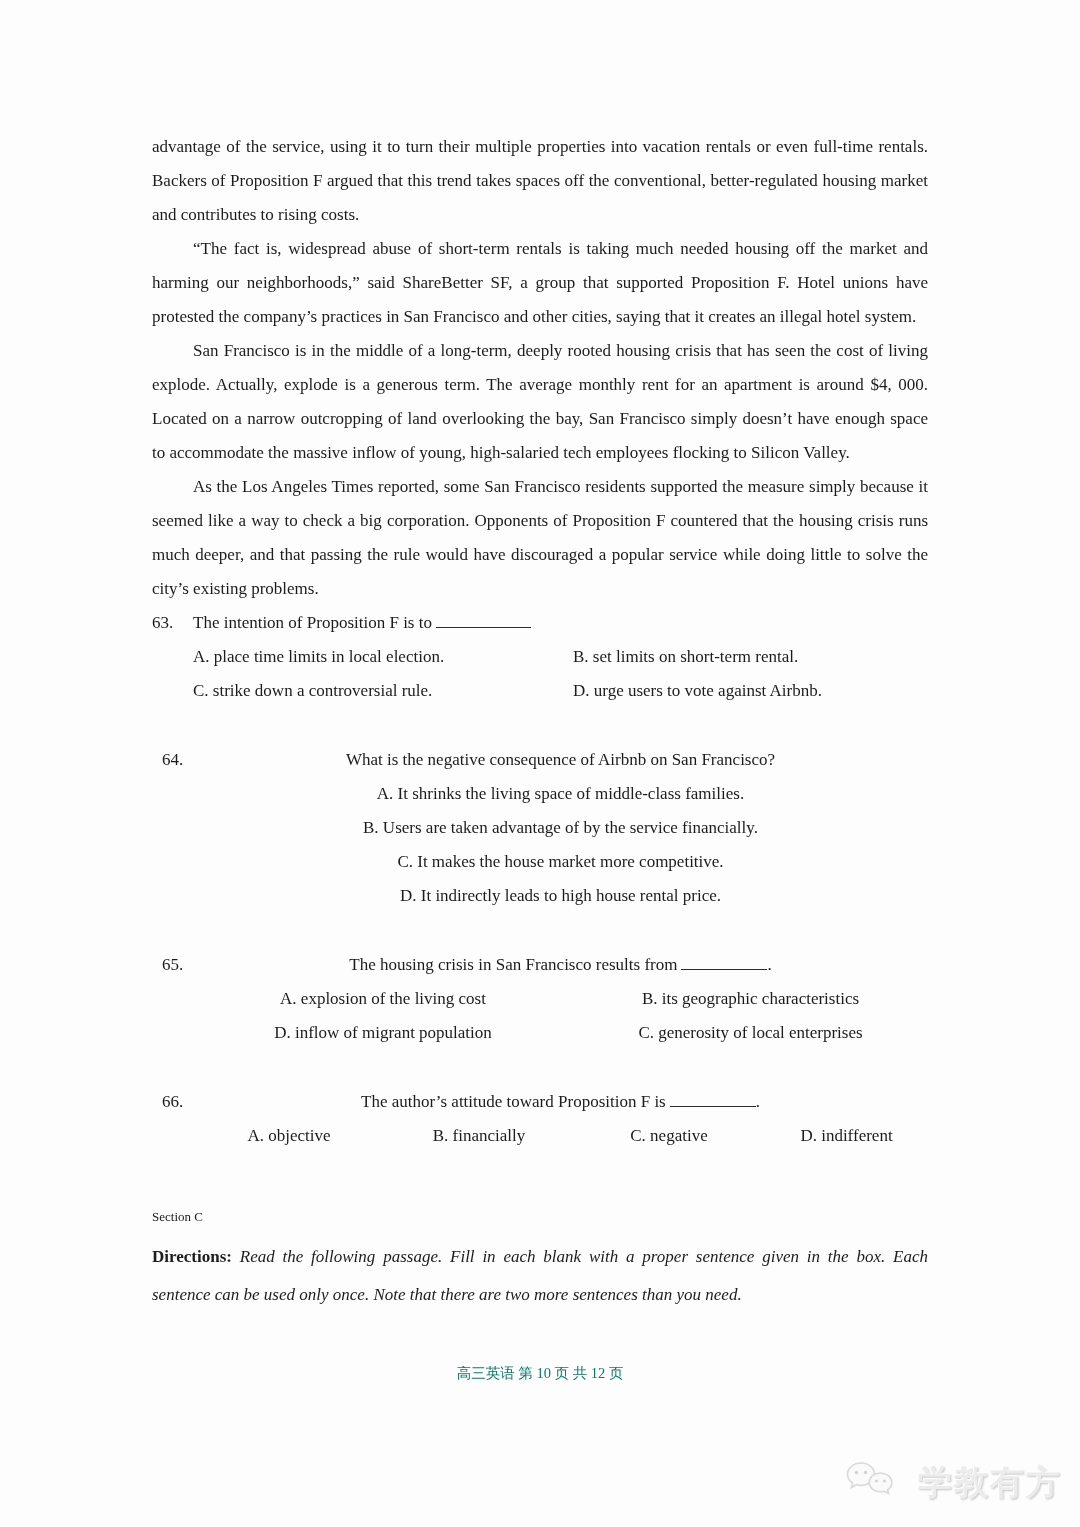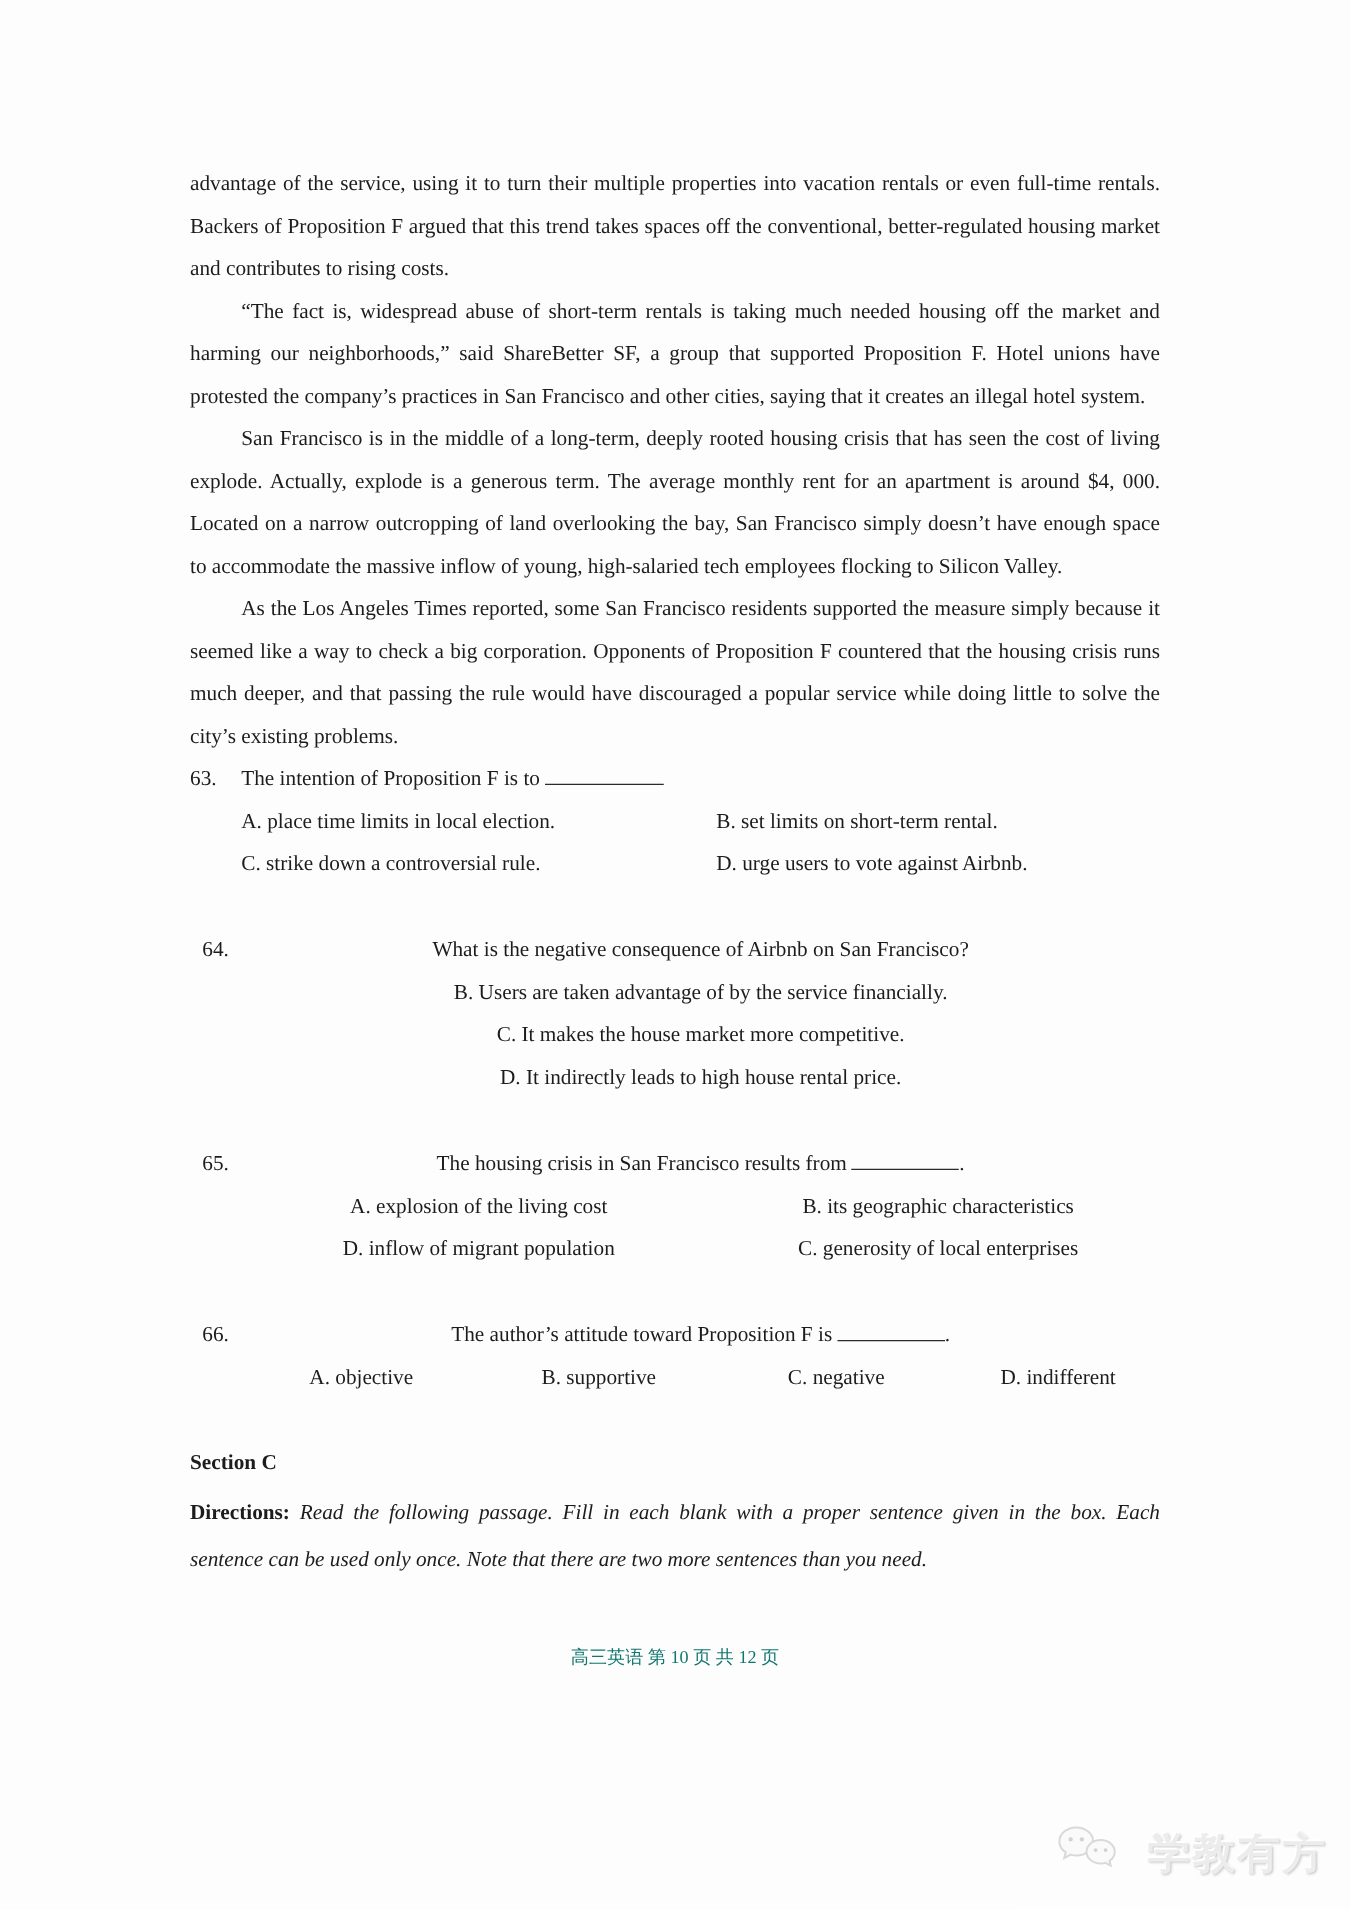--- a/index.html
+++ b/index.html
@@ -45,23 +45,23 @@
   .opts.two-col {
     display: grid;
     grid-template-columns: 380px auto;
   }
   .opts.four-col {
     display: grid;
     grid-template-columns: 192px 188px 192px auto;
   }
 
   .section-title {
-    margin-top: 34px;
-    font-size: 17px;
-    font-weight: bold;
+    margin-top: 47px;
+    font-size: 13px;
+    font-weight: normal;
   }
   .directions {
     margin-top: 4px;
     line-height: 38px;
     text-align: justify;
     font-style: italic;
     font-family: Liberation Serif, serif;
   }
   .directions .dir-label {
     font-weight: bold;
@@ -116,20 +116,21 @@
         <span>D. urge users to vote against Airbnb.</span>
       </div>
     </div>
 
     <div class="question gap">
       <div class="q-line">
         <span class="q-num">64.</span>
         <span class="q-text"><span>What is the negative consequence of Airbnb on San Francisco?</span></span>
       </div>
       <div class="opts one-col">
+        <span>A. It shrinks the living space of middle-class families.</span>
         <span>B. Users are taken advantage of by the service financially.</span>
         <span>C. It makes the house market more competitive.</span>
         <span>D. It indirectly leads to high house rental price.</span>
       </div>
     </div>
 
     <div class="question gap">
       <div class="q-line">
         <span class="q-num">65.</span>
         <span class="q-text"><span>The housing crisis in San Francisco results from</span><span class="blank short"></span><span>.</span></span>
@@ -142,21 +143,21 @@
       </div>
     </div>
 
     <div class="question gap">
       <div class="q-line">
         <span class="q-num">66.</span>
         <span class="q-text"><span>The author’s attitude toward Proposition F is</span><span class="blank short"></span><span>.</span></span>
       </div>
       <div class="opts four-col">
         <span>A. objective</span>
-        <span>B. supportive</span>
+        <span>B. financially</span>
         <span>C. negative</span>
         <span>D. indifferent</span>
       </div>
     </div>
 
     <div class="section-title">Section C</div>
     <p class="directions"><span class="dir-label">Directions:</span><span> Read the following passage. Fill in each blank with a proper sentence given in the box. Each sentence can be used only once. Note that there are two more sentences than you need.</span></p>
 
     <div class="footer">高三英语 第 10 页 共 12 页</div>
   </div>

